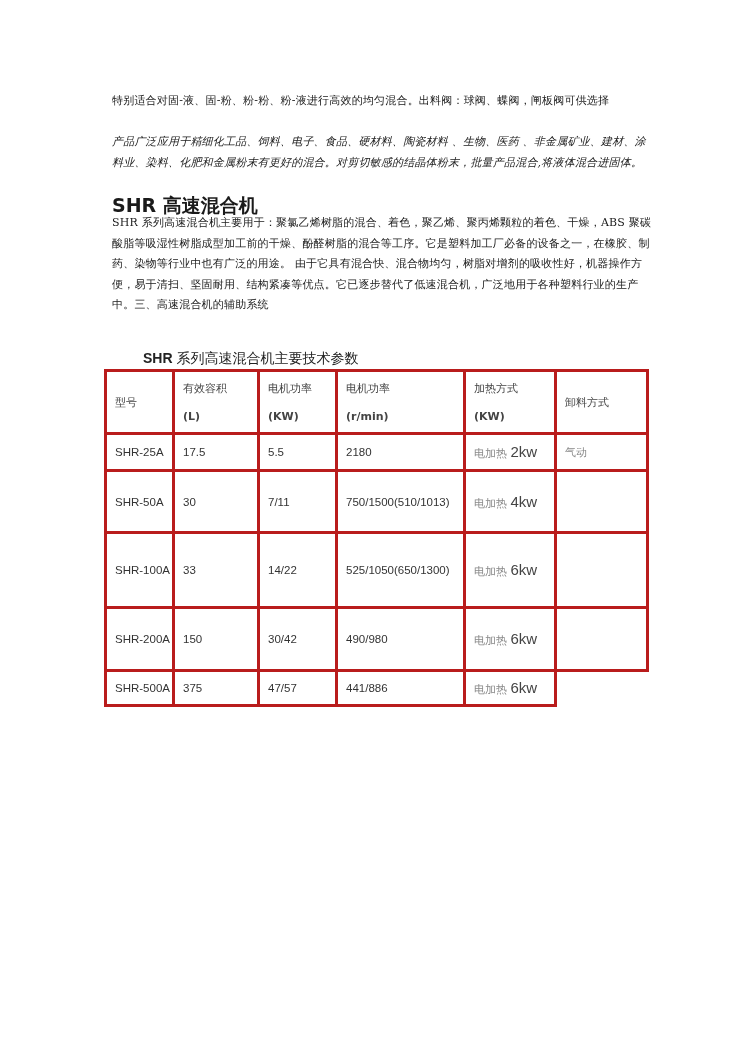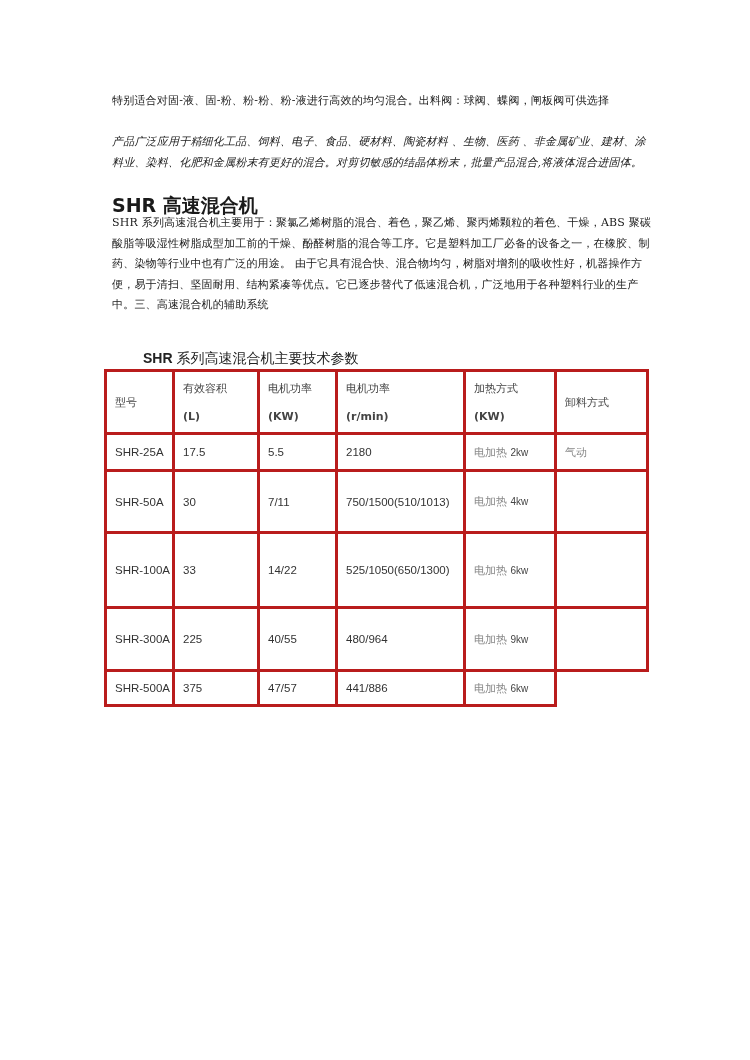--- a/index.html
+++ b/index.html
@@ -55,21 +55,21 @@
     .spec-table td, .spec-table th {
       border: 3px solid #b91c1c;
       padding: 0 0 0 8px;
       text-align: left;
       vertical-align: middle;
       font-weight: normal;
     }
     .spec-table th .unit { font-weight: bold; display: block; margin-top: 14px; }
     .spec-table th .name { display: block; }
     .spec-table td.cn { color: #888; font-family: "DejaVu Sans", sans-serif; font-size: 11px; }
-    .spec-table td.cn .num { font-family: "Liberation Sans", sans-serif; color: #444; font-size: 10px; }
+    .spec-table td.cn .num { font-family: "Liberation Sans", sans-serif; color: #444; font-size: 15px; }
     .spec-table td.empty-cell { border: none; }
     .spec-table th.cn-h { color: #444; font-family: "DejaVu Sans", sans-serif; font-size: 11px; }
   </style>
 </head>
 <body>
 
 <div class="para para-1">特别适合对固-液、固-粉、粉-粉、粉-液进行高效的均匀混合。出料阀：球阀、蝶阀，闸板阀可供选择</div>
 <div class="para para-2">产品广泛应用于精细化工品、饲料、电子、食品、硬材料、陶瓷材料 、生物、医药 、非金属矿业、建材、涂料业、染料、化肥和金属粉末有更好的混合。对剪切敏感的结晶体粉末，批量产品混合,将液体混合进固体。</div>
 <div class="heading">SHR 高速混合机</div>
 <div class="para para-3">SHR 系列高速混合机主要用于：聚氯乙烯树脂的混合、着色，聚乙烯、聚丙烯颗粒的着色、干燥，ABS 聚碳酸脂等吸湿性树脂成型加工前的干燥、酚醛树脂的混合等工序。它是塑料加工厂必备的设备之一，在橡胶、制药、染物等行业中也有广泛的用途。 由于它具有混合快、混合物均匀，树脂对增剂的吸收性好，机器操作方便，易于清扫、坚固耐用、结构紧凑等优点。它已逐步替代了低速混合机，广泛地用于各种塑料行业的生产中。三、高速混合机的辅助系统</div>
@@ -132,25 +132,25 @@
       </tr>
       <tr style="height: 75px;">
         <td>SHR-100A</td>
         <td>33</td>
         <td>14/22</td>
         <td>525/1050(650/1300)</td>
         <td class="cn"><span>电加热 </span><span class="num">6kw</span></td>
         <td class="cn"></td>
       </tr>
       <tr style="height: 63px;">
-        <td>SHR-300A</td>
-        <td>225</td>
-        <td>40/55</td>
-        <td>480/964</td>
-        <td class="cn"><span>电加热 </span><span class="num">9kw</span></td>
+        <td>SHR-200A</td>
+        <td>150</td>
+        <td>30/42</td>
+        <td>490/980</td>
+        <td class="cn"><span>电加热 </span><span class="num">6kw</span></td>
         <td class="cn"></td>
       </tr>
       <tr style="height: 35px;">
         <td>SHR-500A</td>
         <td>375</td>
         <td>47/57</td>
         <td>441/886</td>
         <td class="cn"><span>电加热 </span><span class="num">6kw</span></td>
         <td class="empty-cell"></td>
       </tr>

